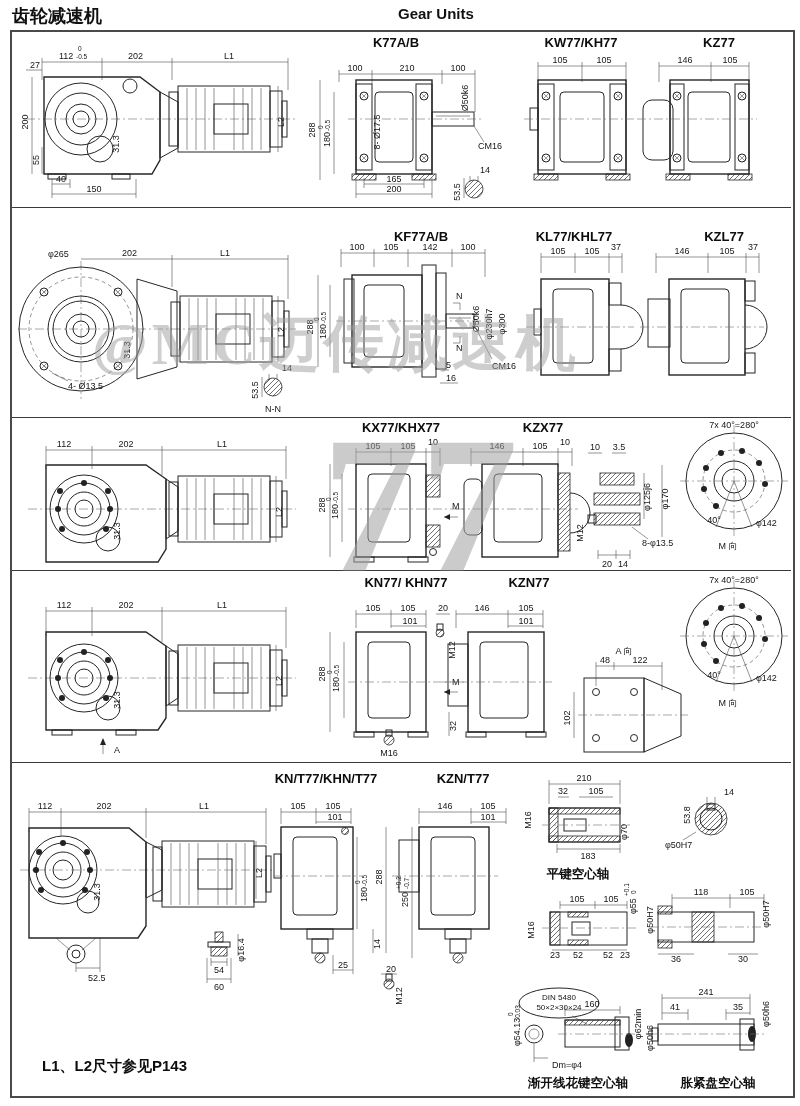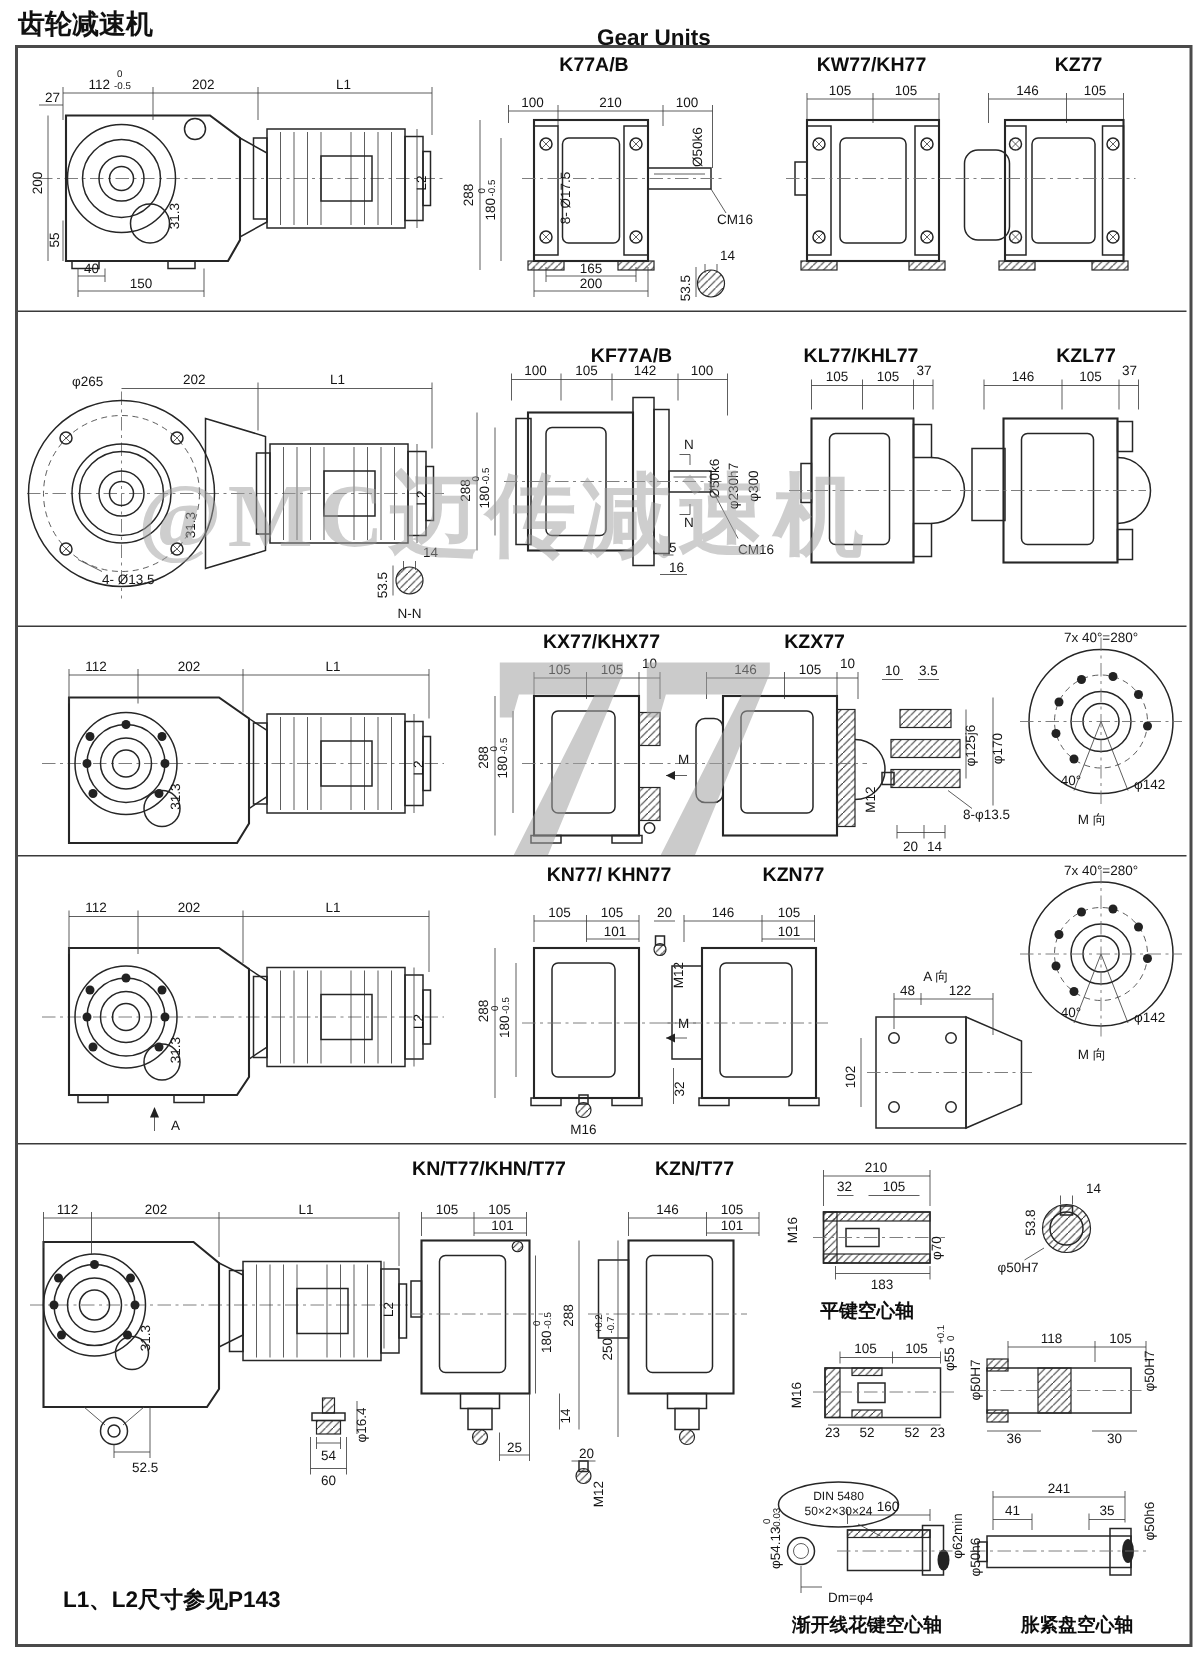--- a/index.html
+++ b/index.html
@@ -1,19 +1,19 @@
 <!DOCTYPE html>
 <html><head>
 <meta charset="utf-8">
 <style>
   html,body{margin:0;padding:0;background:#fff;}
   .page{position:relative;width:800px;height:1106px;background:#fff;overflow:hidden;
         font-family:"Liberation Sans",sans-serif;}
   .hdr-cn{position:absolute;left:12px;top:4px;font-size:18px;font-weight:bold;color:#111;}
-  .hdr-en{position:absolute;left:398px;top:17px;font-size:15px;font-weight:bold;color:#111;}
+  .hdr-en{position:absolute;left:398px;top:5px;font-size:15px;font-weight:bold;color:#111;}
   .frame{position:absolute;left:10px;top:30px;width:781px;height:1064px;border:2px solid #4a4a4a;background:#fff;}
   .row{position:absolute;left:0;display:block;}
   .rb{border-bottom:1.6px solid #3a3a3a;}
   svg text{font-family:"Liberation Sans",sans-serif;}
   .d{font-size:9px;fill:#151515;}
   .ds{font-size:6.5px;fill:#151515;}
   .ttl{font-size:13px;font-weight:bold;fill:#0d0d0d;}
   .lbl{font-size:12.5px;font-weight:bold;fill:#0d0d0d;}
   .o{fill:none;stroke:#262626;stroke-width:1;}
   .o2{fill:none;stroke:#262626;stroke-width:1.4;}

